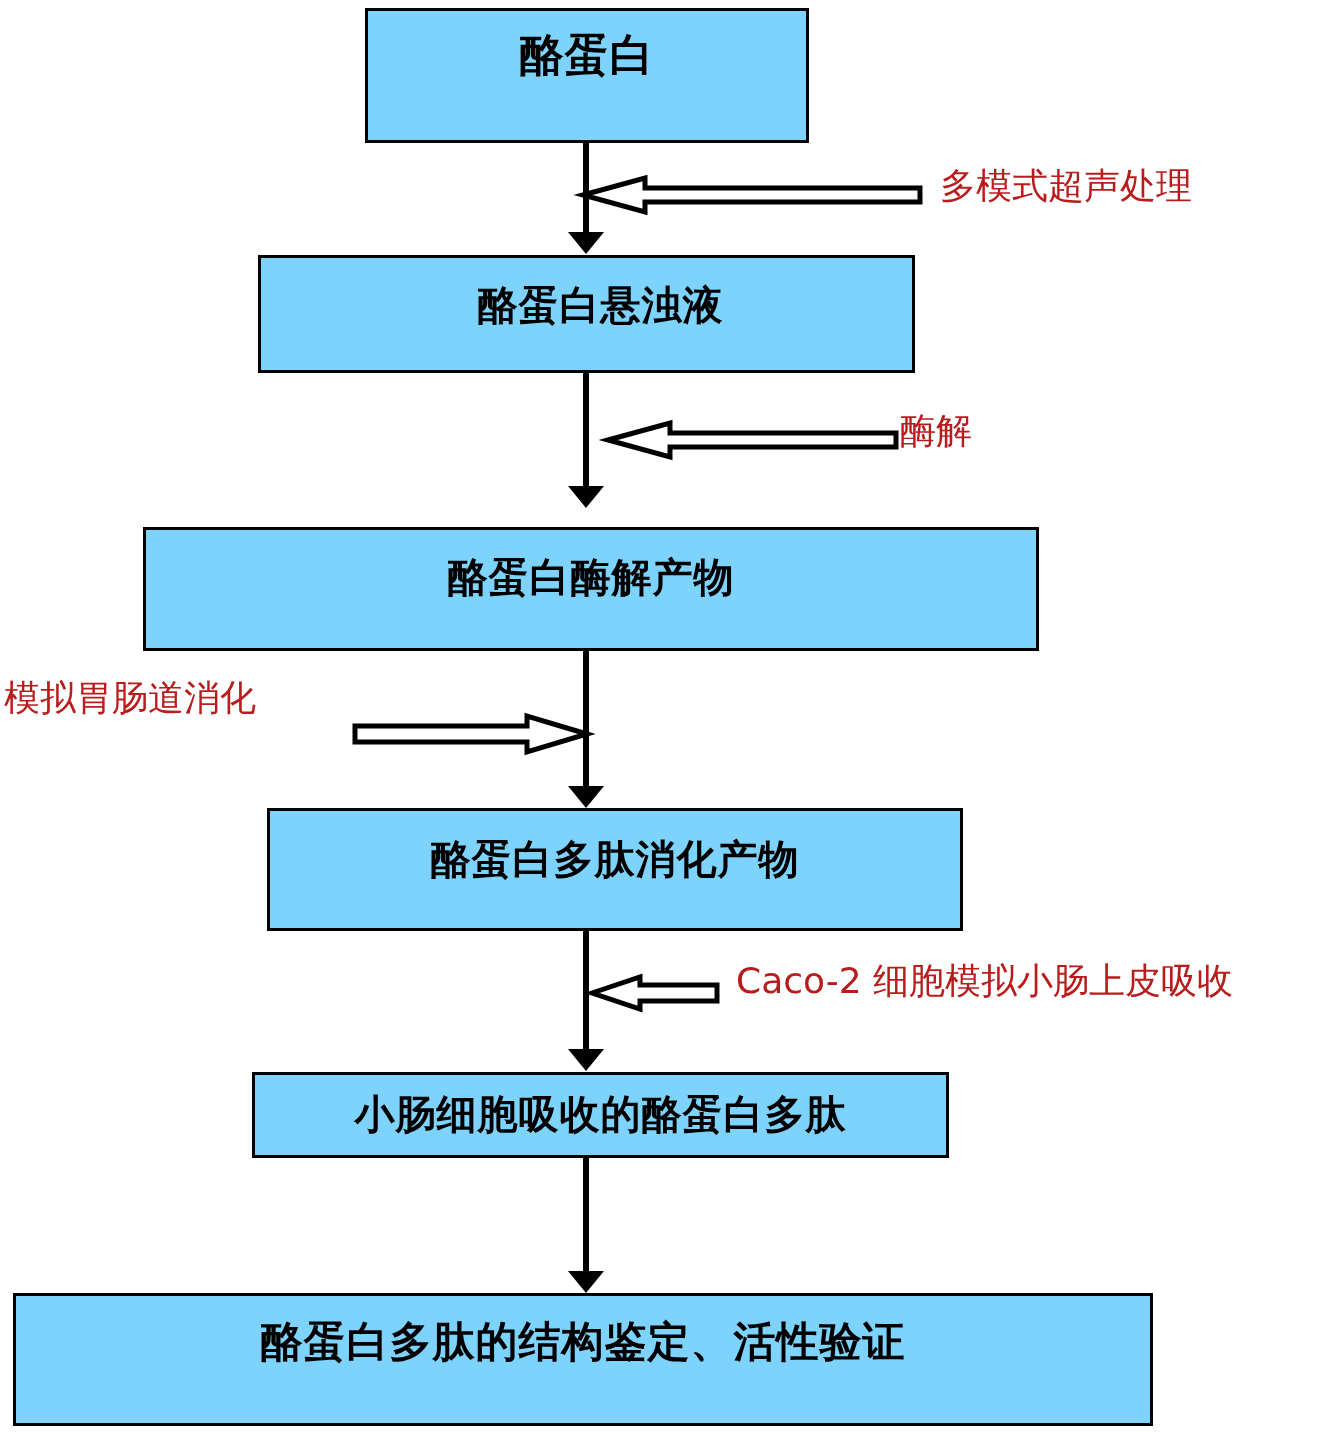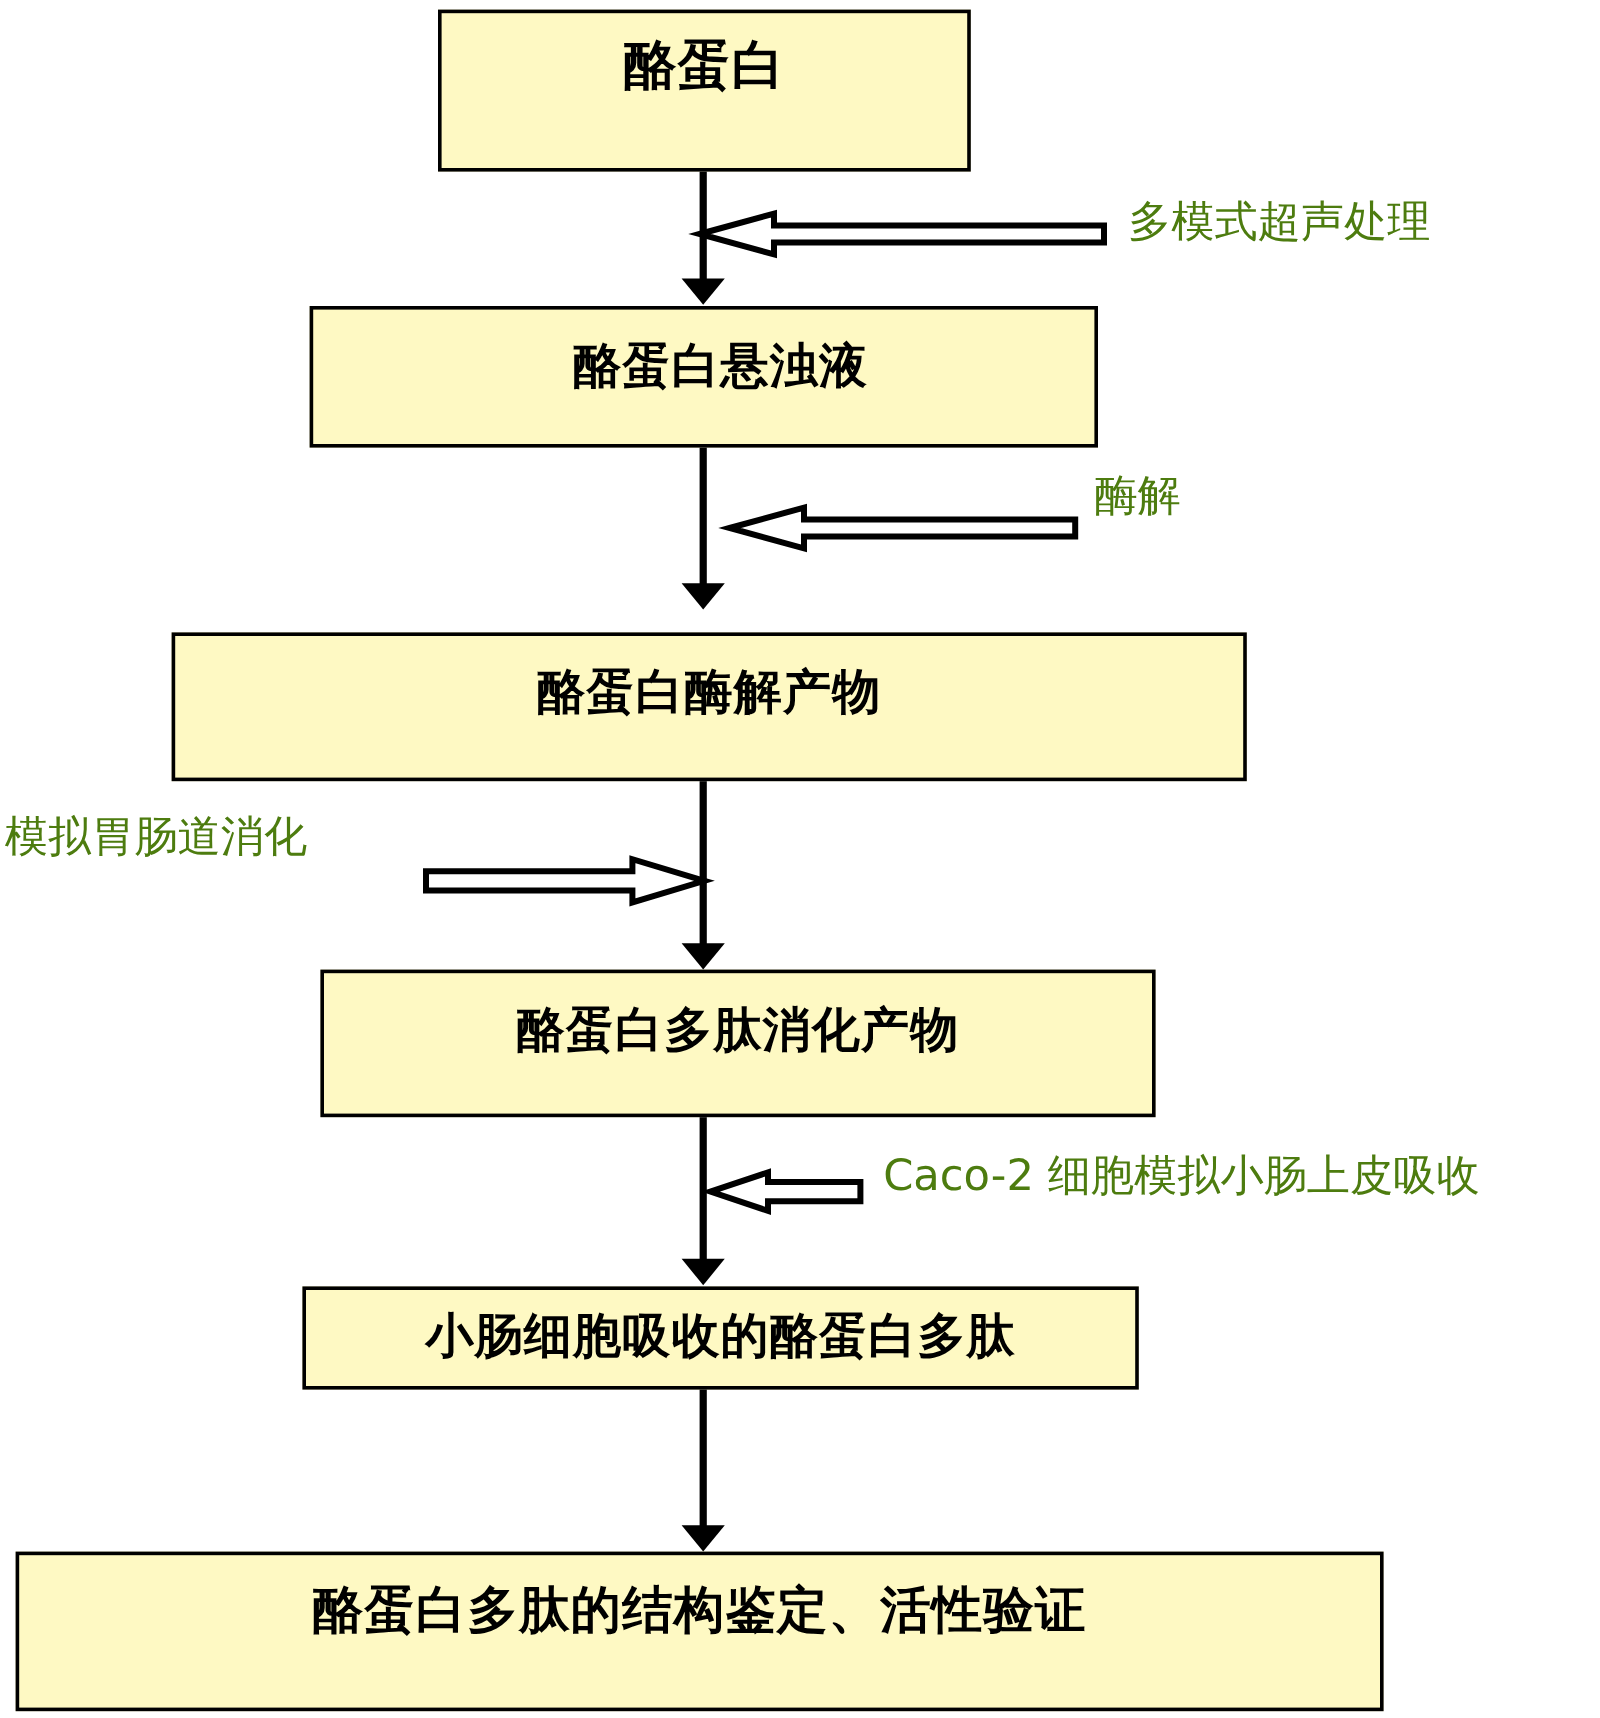--- a/index.html
+++ b/index.html
@@ -14,21 +14,21 @@
     position: relative;
     width: 1333px;
     height: 1432px;
     background: #ffffff;
     overflow: hidden;
   }
   .node {
     position: absolute;
     box-sizing: border-box;
     border: 3px solid #000000;
-    background: #fef9c3;
+    background: #7dd3fc;
     display: flex;
     align-items: center;
     justify-content: center;
   }
   .node-label {
     font-weight: bold;
     color: #000000;
     line-height: 1.1;
     white-space: nowrap;
     text-align: center;
@@ -91,26 +91,26 @@
 
   #arrow-ultrasonic { left: 583px; top: 170px;  width: 337px; height: 50px; }
   #arrow-enzymolysis{ left: 608px; top: 415px;  width: 288px; height: 50px; }
   #arrow-gi         { left: 355px; top: 712px;  width: 232px; height: 44px; }
   #arrow-caco       { left: 592px; top: 972px;  width: 125px; height: 42px; }
 
   
   .side-label {
     position: absolute;
     font-size: 36px;
-    color: #4d7c0f;
+    color: #b91c1c;
     white-space: nowrap;
     line-height: 1;
   }
   #label-ultrasonic  { left: 940px; top: 168px; }
-  #label-enzymolysis { left: 900px; top: 396px; margin-left: 12px; }
+  #label-enzymolysis { left: 900px; top: 413px; }
   #label-gi          { left: 4px;   top: 680px; }
   #label-caco        { left: 736px; top: 963px; }
 </style>
 </head>
 <body>
 
 <div id="flowchart">
 
   <div class="node" id="node-casein">
     <span class="node-label">酪蛋白</span>

